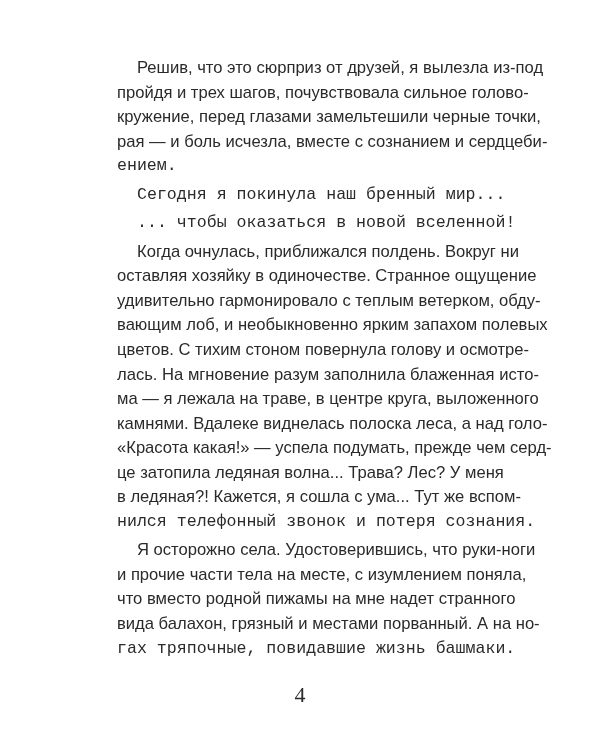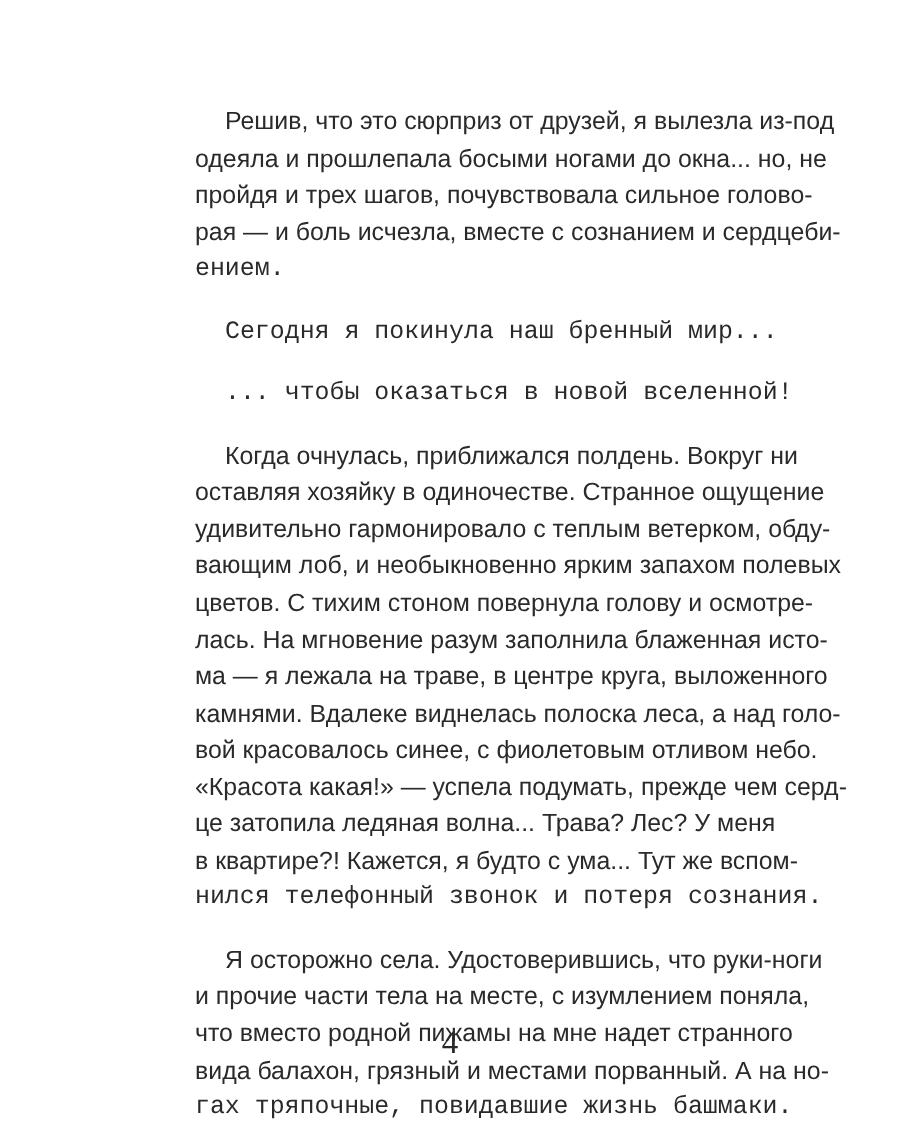--- a/index.html
+++ b/index.html
@@ -17,21 +17,21 @@
       position: absolute;
       left: 93px;
       top: 52px;
       width: 402px;
       color: #2a2a2a;
       font-family: "Liberation Sans", sans-serif;
       font-size: 16.6px;
       line-height: 24.55px;
     }
     .para {
-      margin: 17px;
+      margin: 4px;
       text-indent: 20px;
       text-align: justify;
       text-align-last: left;
       hyphens: manual;
     }
     .line {
       display: block;
       white-space: nowrap;
       text-align: justify;
       text-align-last: justify;
@@ -55,22 +55,22 @@
       color: #2a2a2a;
     }
   </style>
 </head>
 <body>
 
 <div class="page">
 
   <div class="para">
     <span class="line indent">Решив, что это сюрприз от друзей, я вылезла из-под</span>
-    <span class="line">одеяла и прошлепала босыми ногами до окна... но, не</span>
     <span class="line">пройдя и трех шагов, почувствовала сильное голово-</span>
+    <span class="line">кружение, перед глазами замельтешили черные точки,</span>
     <span class="line">рая — и боль исчезла, вместе с сознанием и сердцеби-</span>
     <span class="line last">ением.</span>
   </div>
 
   <div class="para">
     <span class="line indent last">Сегодня я покинула наш бренный мир...</span>
   </div>
 
   <div class="para">
     <span class="line indent last">... чтобы оказаться в новой вселенной!</span>
@@ -78,24 +78,23 @@
 
   <div class="para">
     <span class="line indent">Когда очнулась, приближался полдень. Вокруг ни</span>
     <span class="line">оставляя хозяйку в одиночестве. Странное ощущение</span>
     <span class="line">удивительно гармонировало с теплым ветерком, обду-</span>
     <span class="line">вающим лоб, и необыкновенно ярким запахом полевых</span>
     <span class="line">цветов. С тихим стоном повернула голову и осмотре-</span>
     <span class="line">лась. На мгновение разум заполнила блаженная исто-</span>
     <span class="line">ма — я лежала на траве, в центре круга, выложенного</span>
     <span class="line">камнями. Вдалеке виднелась полоска леса, а над голо-</span>
-    <span class="line">вой красовалось синее, с фиолетовым отливом небо.</span>
     <span class="line">«Красота какая!» — успела подумать, прежде чем серд-</span>
     <span class="line">це затопила ледяная волна... Трава? Лес? У меня</span>
-    <span class="line">в квартире?! Кажется, я будто с ума... Тут же вспом-</span>
+    <span class="line">в ледяная?! Кажется, я сошла с ума... Тут же вспом-</span>
     <span class="line last">нился телефонный звонок и потеря сознания.</span>
   </div>
 
   <div class="para">
     <span class="line indent">Я осторожно села. Удостоверившись, что руки-ноги</span>
     <span class="line">и прочие части тела на месте, с изумлением поняла,</span>
     <span class="line">что вместо родной пижамы на мне надет странного</span>
     <span class="line">вида балахон, грязный и местами порванный. А на но-</span>
     <span class="line last">гах тряпочные, повидавшие жизнь башмаки.</span>
   </div>

